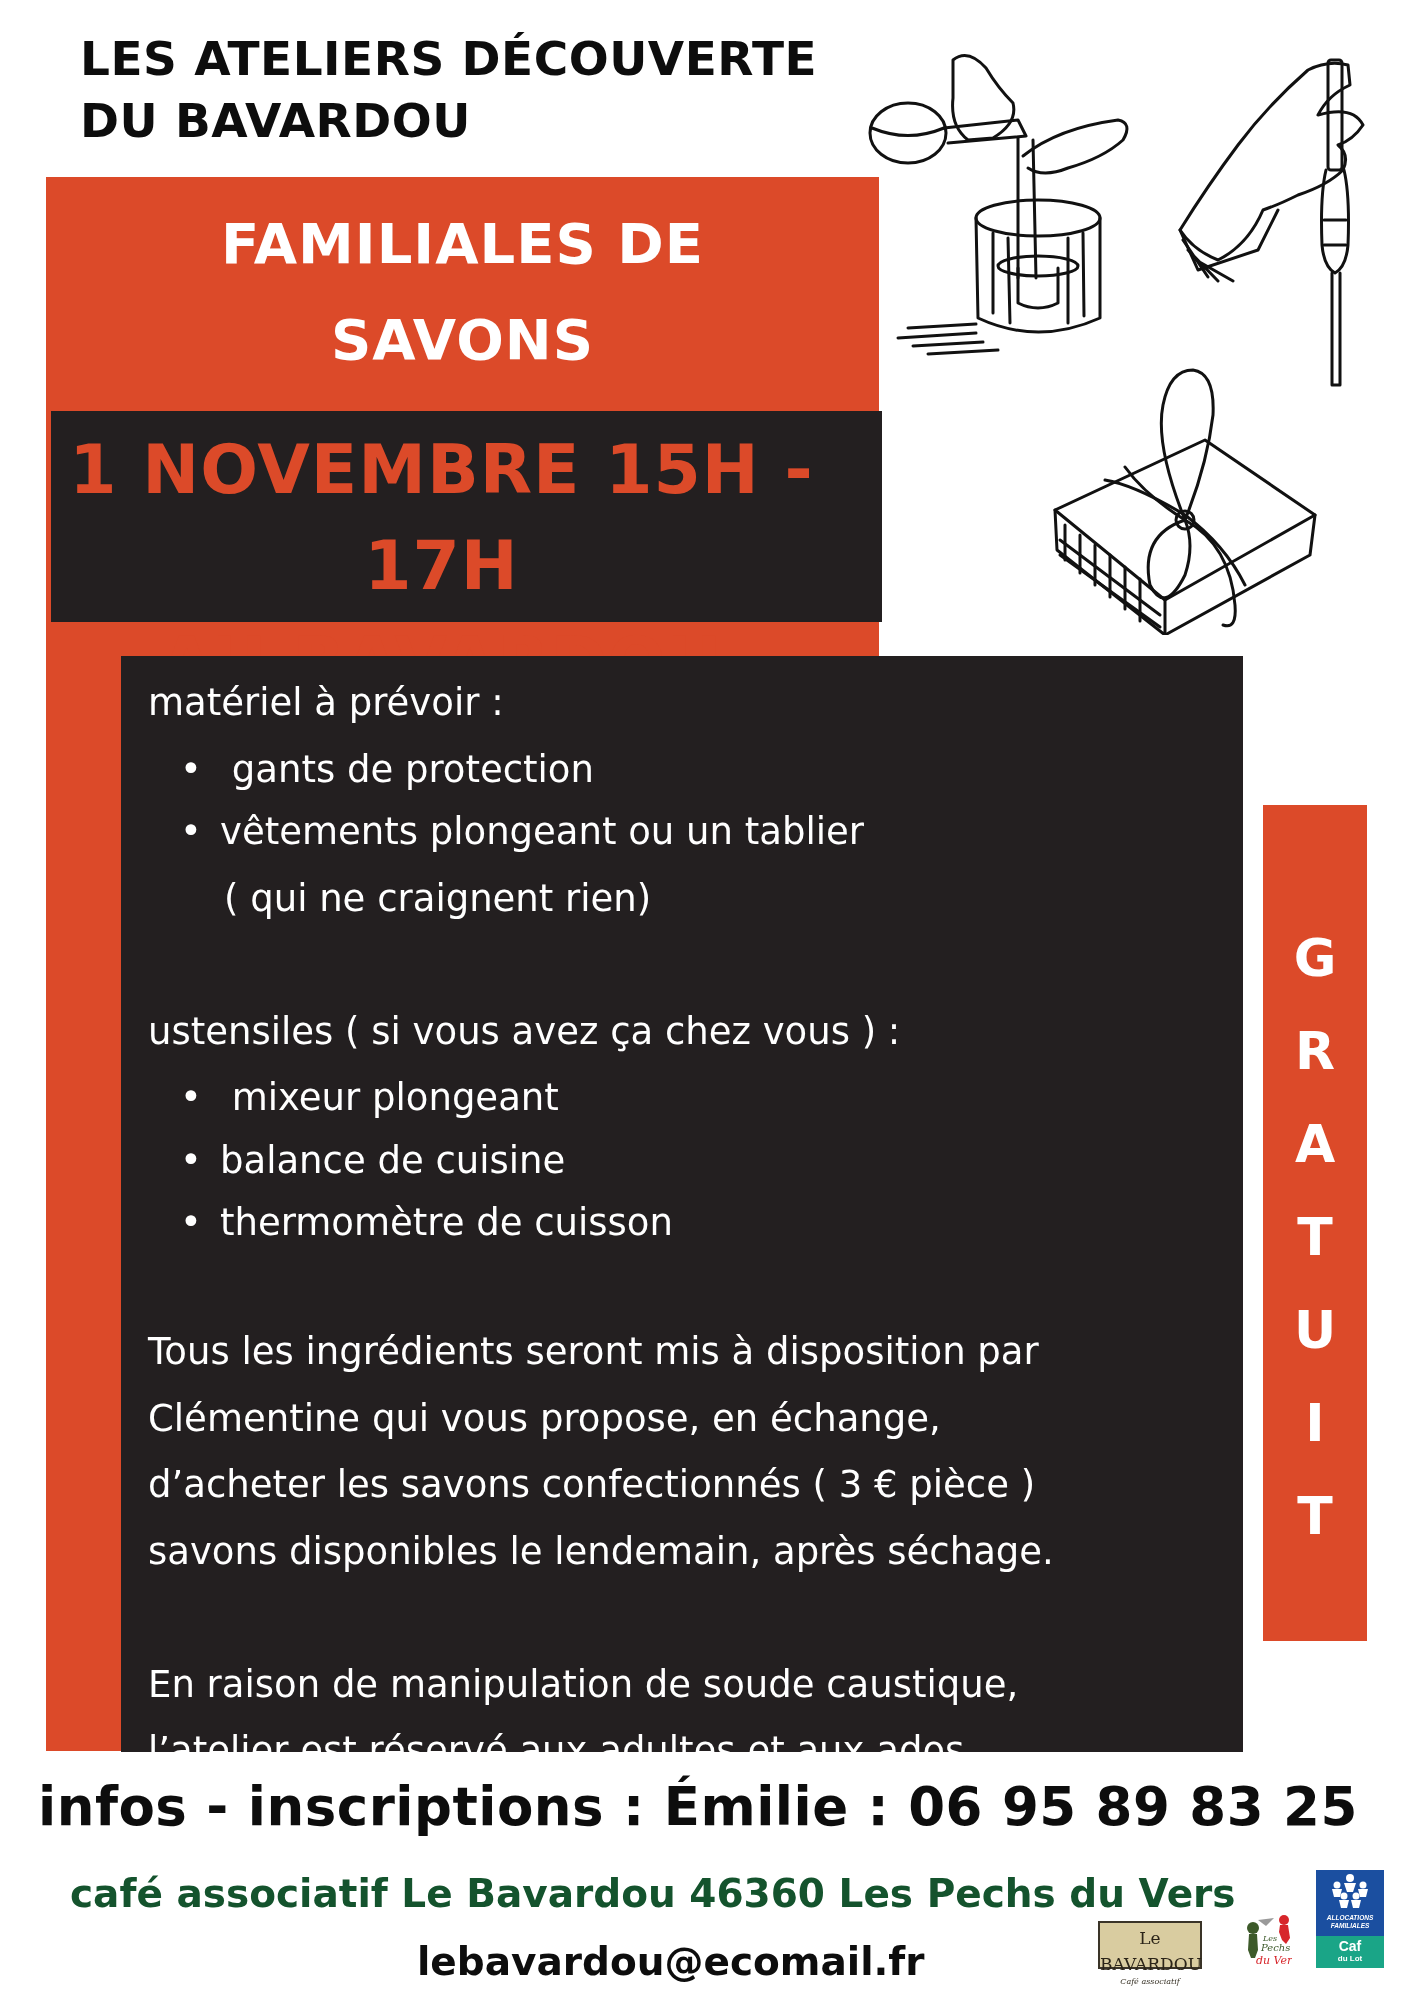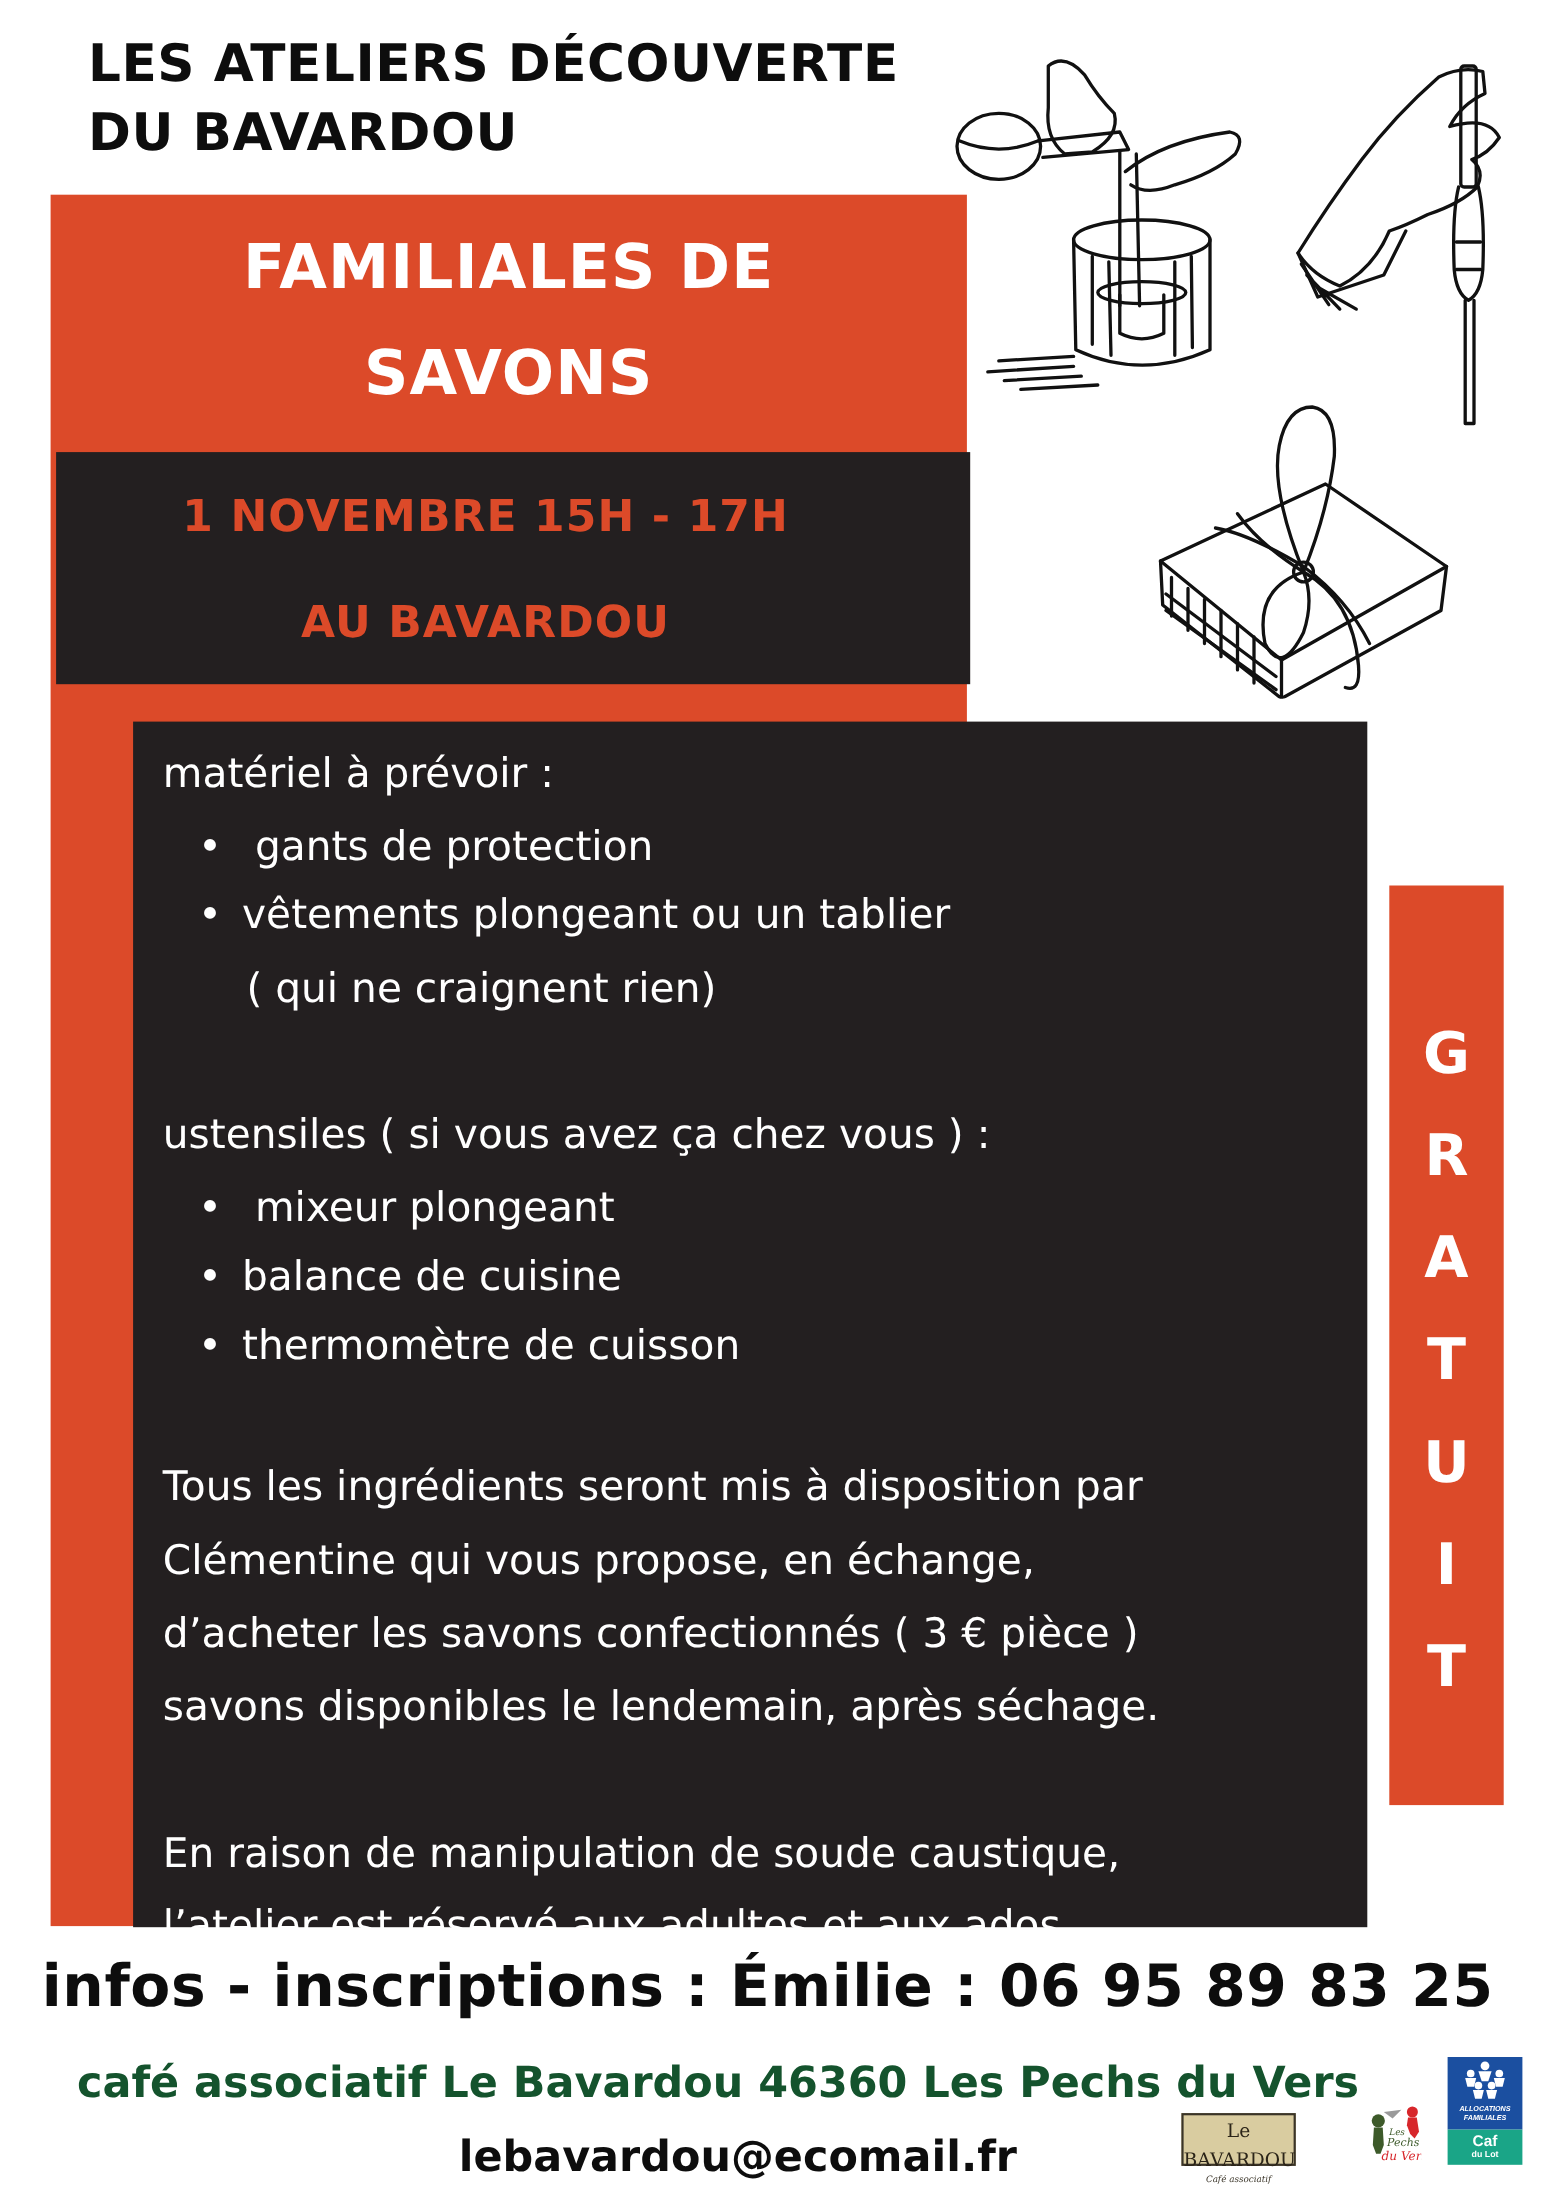--- a/index.html
+++ b/index.html
@@ -2,36 +2,36 @@
 <html><head>
 <meta charset="utf-8">
 <style>
   html, body { margin:0; padding:0; background:#ffffff; }
   body { width:1414px; height:2000px; position:relative; overflow:hidden; font-family:"DejaVu Sans", "Liberation Sans", sans-serif; }
   .abs { position:absolute; }
   .series-title { left:80px; top:28px; font-family:"DejaVu Sans", sans-serif; font-weight:bold; font-size:47px; line-height:62px; color:#0d0d0d; letter-spacing:0.5px; }
   .orange-block { left:46px; top:177px; width:833px; height:1574px; background:#dc4a29; }
   .event-title { left:46px; top:196px; width:833px; text-align:center; color:#ffffff; font-weight:bold; font-size:56px; line-height:96px; letter-spacing:1px; }
   .date-box { left:51px; top:411px; width:831px; height:211px; background:#231f20; }
-  .date-text { left:51px; top:422px; width:781px; text-align:center; color:#dc4a29; font-weight:bold; font-size:40px; line-height:96px; letter-spacing:1px; }
+  .date-text { left:51px; top:422px; width:781px; text-align:center; color:#dc4a29; font-weight:bold; font-size:68px; line-height:96px; letter-spacing:1px; }
   .main-box { left:121px; top:656px; width:1122px; height:1096px; background:#231f20; }
   .main-content { left:144px; top:668px; width:1080px; color:#ffffff; font-size:37px; line-height:62.5px; font-family:"DejaVu Sans", sans-serif; }
   .main-content p { margin:4px; white-space:nowrap; }
   .main-content ul { margin:0; padding:0; list-style:none; }
   .main-content li { position:relative; padding-left:76px; white-space:nowrap; }
   .main-content li .bullet { position:absolute; left:36px; top:0; }
   .main-content .indent { padding-left:76px; }
   .spacer { height:62.5px; }
   .gratuit-bar { left:1263px; top:805px; width:104px; height:836px; background:#dc4a29; }
   .gratuit-letters { left:1263px; top:912px; width:104px; text-align:center; color:#ffffff; font-weight:bold; font-size:52px; line-height:93px; }
   .gratuit-letters span { display:block; }
   .contact-line { left:38px; top:1772px; width:1376px; color:#0d0d0d; font-weight:bold; font-size:53px; line-height:70px; white-space:nowrap; letter-spacing:0.5px; }
   .address-line { left:70px; top:1866px; width:1260px; color:#14532d; font-weight:bold; font-size:39px; line-height:56px; white-space:nowrap; }
   .email-line { left:417px; top:1934px; color:#0d0d0d; font-weight:bold; font-size:39px; line-height:56px; white-space:nowrap; }
-  .logo-bavardou { left:1074px; top:1921px; width:104px; height:48px; background:#d9cca0; border:2px solid #3a3428; box-sizing:border-box; text-align:center; font-family:"DejaVu Serif", serif; }
+  .logo-bavardou { left:1098px; top:1921px; width:104px; height:48px; background:#d9cca0; border:2px solid #3a3428; box-sizing:border-box; text-align:center; font-family:"DejaVu Serif", serif; }
   .logo-bavardou .l1 { font-size:17px; line-height:26px; color:#2b2418; display:block; margin-top:2px; }
   .logo-bavardou .l2 { font-size:8px; line-height:10px; color:#3a3428; display:block; font-style:italic; }
   .logo-pechs { left:1244px; top:1914px; width:48px; height:54px; }
   .logo-caf { left:1316px; top:1870px; width:48px; height:98px; }
   .caf-top { position:absolute; left:0; top:0; width:68px; height:66px; background:#1b4fa0; }
   .caf-bottom { position:absolute; left:0; top:66px; width:68px; height:32px; background:#1aa587; text-align:center; color:#fff; font-family:"Liberation Sans", sans-serif; font-weight:bold; }
   .caf-bottom .c1 { display:block; font-size:14px; line-height:16px; margin-top:2px; }
   .caf-bottom .c2 { display:block; font-size:8px; line-height:10px; }
   .caf-label { position:absolute; left:0; top:44px; width:68px; text-align:center; color:#fff; font-family:"Liberation Sans", sans-serif; font-weight:bold; font-style:italic; font-size:6.5px; line-height:8px; }
   .illus svg { display:block; }

